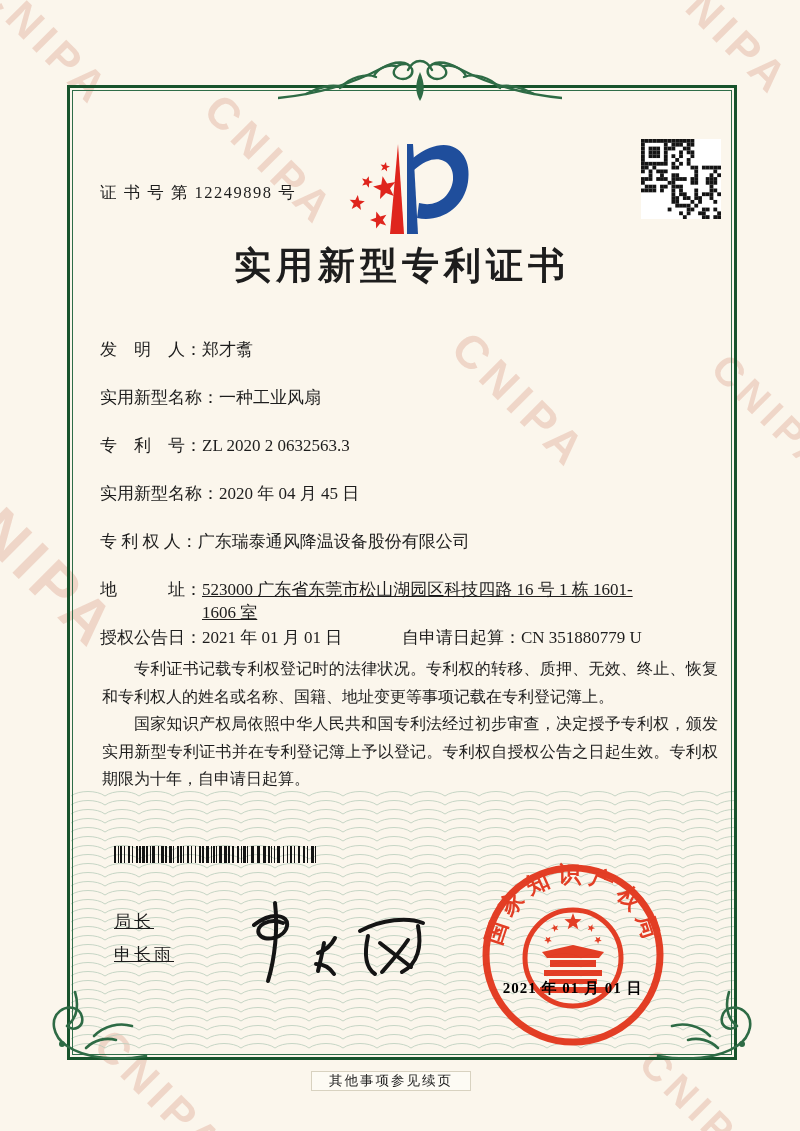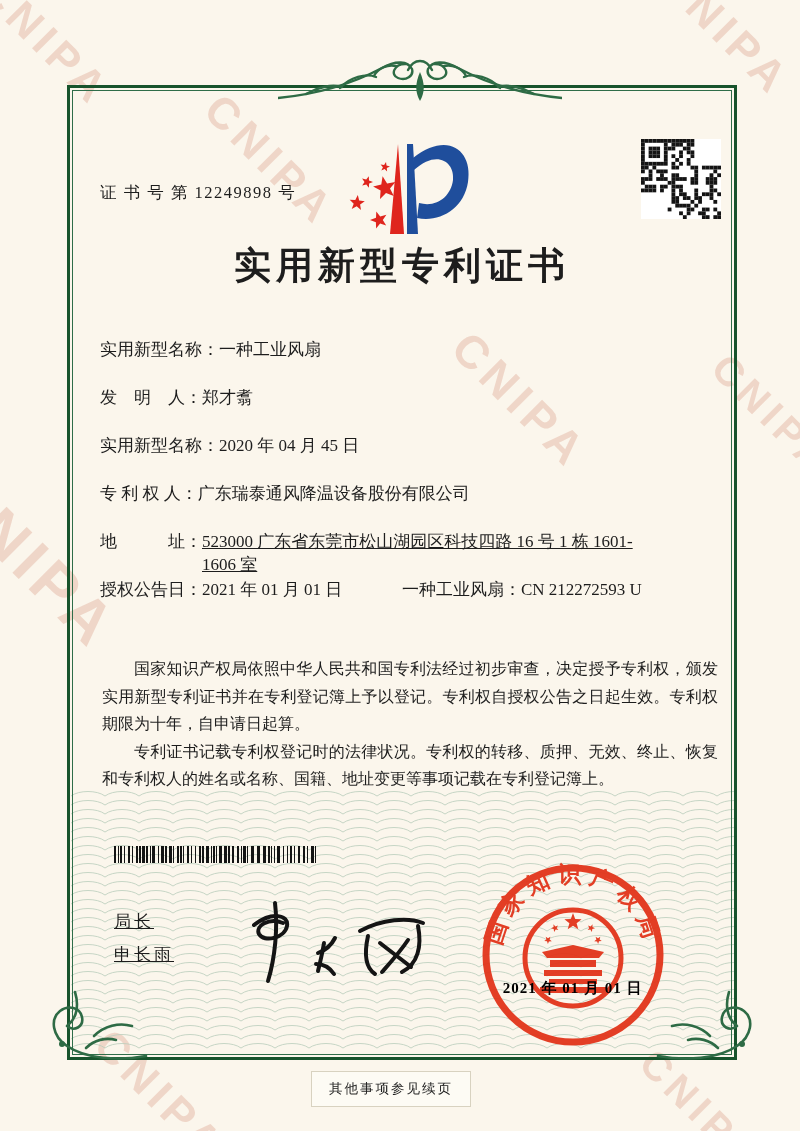--- a/index.html
+++ b/index.html
@@ -38,21 +38,21 @@
   #barcode{position:absolute;left:114px;top:846px;z-index:5;}
   .director{position:absolute;left:114px;top:911px;font-size:17px;letter-spacing:3px;z-index:5;}
   .director div{line-height:22px;margin-bottom:11px;text-decoration:underline;}
   .signature{position:absolute;left:232px;top:893px;z-index:5;}
   .seal{position:absolute;left:478px;top:860px;z-index:5;opacity:.93;}
   .sealdate{position:absolute;left:490px;top:979px;width:165px;text-align:center;
             font-size:15px;font-weight:bold;color:#000;z-index:6;letter-spacing:1px;}
   .pageinfo{position:absolute;left:67px;top:1034px;width:670px;text-align:center;
             font-size:13.5px;z-index:5;letter-spacing:1px;margin-top:39px;}
   .contnote{position:absolute;left:311px;top:1071px;z-index:5;
-            border:1px solid #d8d2c0;background:#fdfbf4;padding:8px 17px;
+            border:1px solid #d8d2c0;background:#fdfbf4;padding:0 17px;
             font-size:13.5px;letter-spacing:2px;}
   .flourish{position:absolute;z-index:5;pointer-events:none;}
 </style>
 </head>
 <body>
 
 <div class="page" id="page">
 
   <svg id="waves" width="664" height="268">
       <path d="M0 6 c8 -6 26 -6 34 0 c8 -6 26 -6 34 0 c8 -6 26 -6 34 0 c8 -6 26 -6 34 0 c8 -6 26 -6 34 0 c8 -6 26 -6 34 0 c8 -6 26 -6 34 0 c8 -6 26 -6 34 0 c8 -6 26 -6 34 0 c8 -6 26 -6 34 0 c8 -6 26 -6 34 0 c8 -6 26 -6 34 0 c8 -6 26 -6 34 0 c8 -6 26 -6 34 0 c8 -6 26 -6 34 0 c8 -6 26 -6 34 0 c8 -6 26 -6 34 0 c8 -6 26 -6 34 0 c8 -6 26 -6 34 0 c8 -6 26 -6 34 0" fill="none" stroke="#b9cdbb" stroke-width="1" opacity="0.8"></path>
@@ -305,42 +305,45 @@
       <rect x="60.95" y="76.19" width="3.81" height="3.81" fill="#141414"></rect>
       <rect x="64.76" y="76.19" width="3.81" height="3.81" fill="#141414"></rect>
       <rect x="72.38" y="76.19" width="3.81" height="3.81" fill="#141414"></rect>
       <rect x="76.19" y="76.19" width="3.81" height="3.81" fill="#141414"></rect>
     </svg>
 
   <div class="title">实用新型专利证书</div>
 
   <div class="fields">
     <div class="frow">
+      <span class="flabel">发　明　人：</span><span class="fvalue">郑才翥</span>
+    </div>
+    <div class="frow">
       <span class="flabel">实用新型名称：</span><span class="fvalue">一种工业风扇</span>
     </div>
     <div class="frow">
-      <span class="flabel">发　明　人：</span><span class="fvalue">郑才翥</span>
+      <span class="flabel">专　利　号：</span><span class="fvalue">ZL 2020 2 0632563.3</span>
     </div>
     <div class="frow">
       <span class="flabel">实用新型名称：</span><span class="fvalue">2020 年 04 月 45 日</span>
     </div>
     <div class="frow">
       <span class="flabel">专 利 权 人：</span><span class="fvalue">广东瑞泰通风降温设备股份有限公司</span>
     </div>
     <div class="frow">
       <span class="flabel">地　　　址：</span><span class="fvalue addr">523000 广东省东莞市松山湖园区科技四路 16 号 1 栋 1601-1606 室</span>
     </div>
     <div class="frow">
-      <span class="fgroup"><span class="flabel">授权公告日：</span><span class="fvalue">2021 年 01 月 01 日</span></span><span class="flabel">一种工业风扇：</span><span class="fvalue">CN 212272593 U</span>
+      <span class="fgroup"><span class="flabel">授权公告日：</span><span class="fvalue">2021 年 01 月 01 日</span></span><span class="flabel">自申请日起算：</span><span class="fvalue">CN 351880779 U</span>
     </div>
   </div>
 
   <div class="paras">
+    <p>专利证书记载专利权登记时的法律状况。专利权的转移、质押、无效、终止、恢复和专利权人的姓名或名称、国籍、地址变更等事项记载在专利登记簿上。</p>
     <p>国家知识产权局依照中华人民共和国专利法经过初步审查，决定授予专利权，颁发实用新型专利证书并在专利登记簿上予以登记。专利权自授权公告之日起生效。专利权期限为十年，自申请日起算。</p>
-    <p>专利证书记载专利权登记时的法律状况。专利权的转移、质押、无效、终止、恢复和专利权人的姓名或名称、国籍、地址变更等事项记载在专利登记簿上。</p>
   </div>
 
   <svg id="barcode" width="204" height="17">
       <rect x="0" y="0" width="2" height="17" fill="#141414"></rect>
       <rect x="4" y="0" width="1" height="17" fill="#141414"></rect>
       <rect x="6" y="0" width="2" height="17" fill="#141414"></rect>
       <rect x="10" y="0" width="1" height="17" fill="#141414"></rect>
       <rect x="14" y="0" width="2" height="17" fill="#141414"></rect>
       <rect x="18" y="0" width="1" height="17" fill="#141414"></rect>
       <rect x="22" y="0" width="2" height="17" fill="#141414"></rect>

